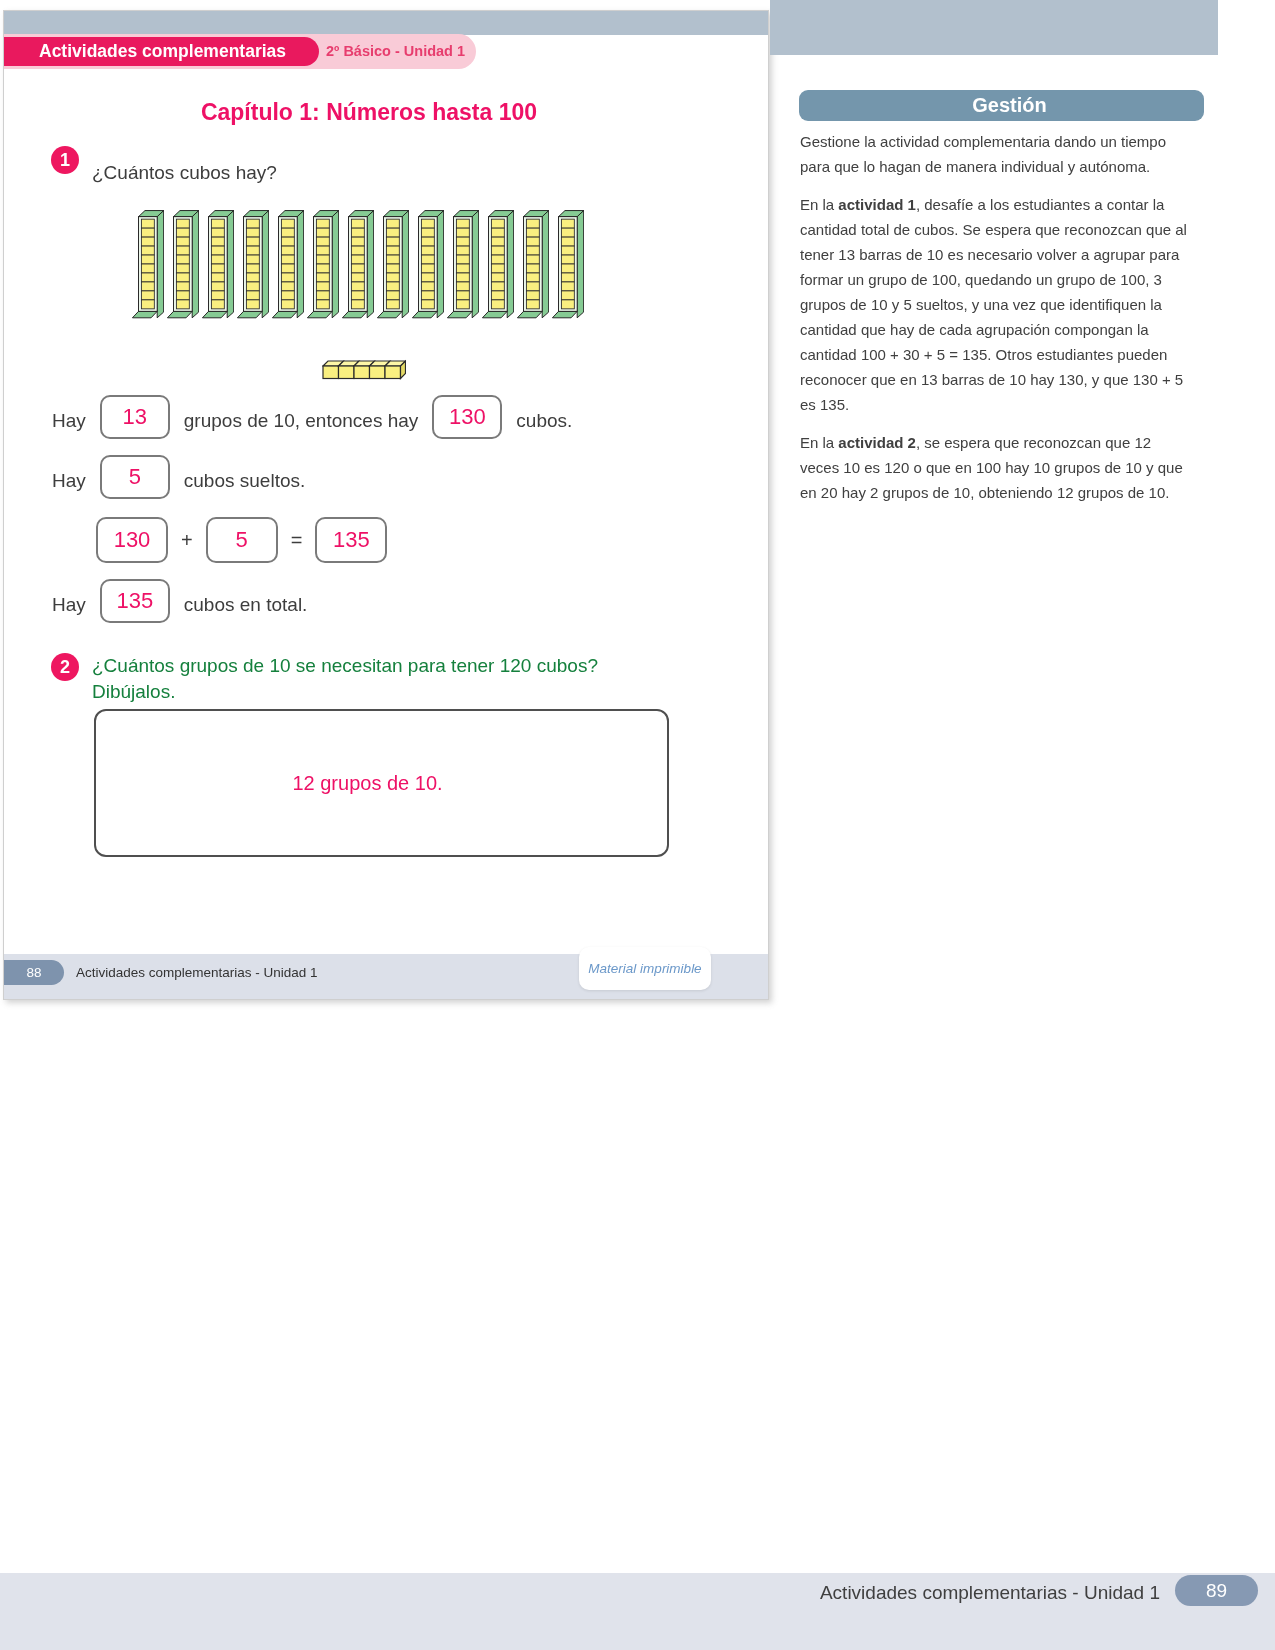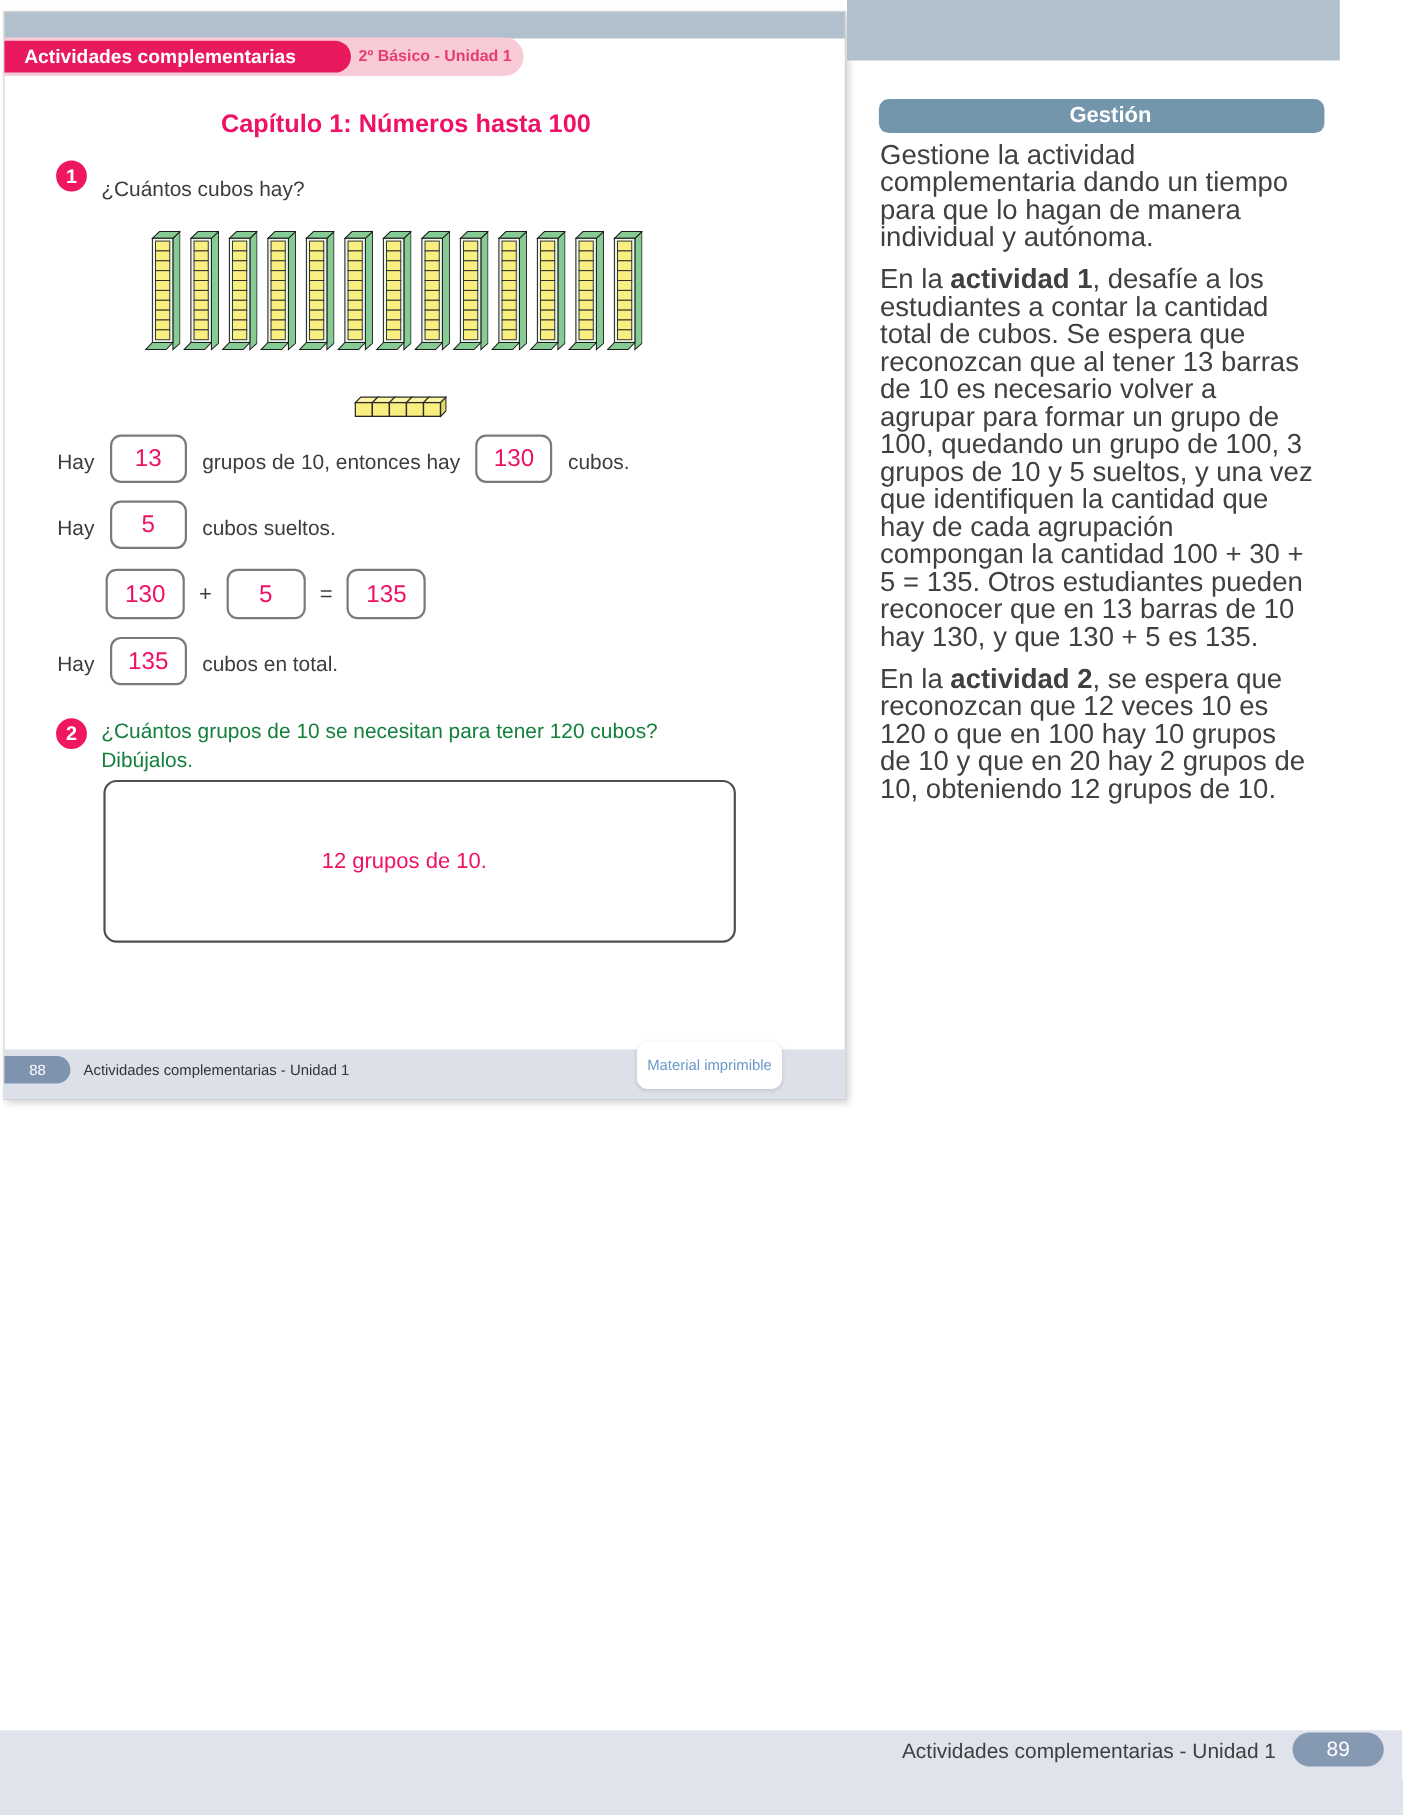--- a/index.html
+++ b/index.html
@@ -9,21 +9,21 @@
   
   .ws{position:absolute;left:3px;top:10px;width:764px;height:988px;background:#fff;
       border:1px solid #cfcfcf;box-shadow:3px 3px 6px rgba(110,110,110,.3);}
   .ws-topband{position:absolute;left:0;top:0;width:100%;height:24px;background:#b2c0cd;}
   .ribbon-light{position:absolute;left:0;top:23px;width:472px;height:35px;background:#f9cbd7;
       border-radius:0 18px 18px 0;}
   .ribbon-light span{position:absolute;left:322px;top:0;line-height:35px;color:#e73d6e;
       font-weight:bold;font-size:14.5px;white-space:nowrap;}
   .ribbon-dark{position:absolute;left:0;top:26px;width:315px;height:29px;background:#e9195e;
       border-radius:0 15px 15px 0;color:#fff;font-weight:bold;font-size:17.5px;line-height:29px;
-      padding-left:18px;box-sizing:border-box;white-space:nowrap;}
+      padding-left:35px;box-sizing:border-box;white-space:nowrap;}
   .chapter{position:absolute;left:0;top:88px;width:730px;margin:0;text-align:center;
       color:#ee1166;font-size:23px;font-weight:bold;}
   .act{position:absolute;left:47px;display:flex;gap:13px;align-items:flex-start;}
   .act1{top:135px;} .act2{top:642px;}
   .num-badge{width:28px;height:28px;border-radius:50%;background:#ee1760;color:#fff;flex:none;
       font-weight:bold;font-size:18px;display:flex;align-items:center;justify-content:center;}
   .q{font-size:19px;color:#3d3d3d;margin-top:16px;}
   .q2 div{font-size:19px;color:#15803d;line-height:26px;}
   .bars{position:absolute;left:127px;top:178px;display:flex;gap:2px;}
   .cubes{position:absolute;left:318px;top:348px;}
@@ -42,28 +42,28 @@
   .draw-box{position:absolute;left:90px;top:698px;width:575px;height:148px;border:2px solid #4f4f4f;
       border-radius:12px;display:flex;align-items:center;justify-content:center;box-sizing:border-box;}
   .draw-ans{color:#ee1166;font-size:20px;transform:translateX(-14px);}
 
   .ws-footer{position:absolute;left:0;bottom:0;width:100%;height:45px;background:#dce0e9;}
   .ws-pg{position:absolute;left:0;top:6px;width:60px;height:25px;background:#7e93ad;color:#fff;
       border-radius:0 13px 13px 0;display:flex;align-items:center;justify-content:center;font-size:13.5px;}
   .ws-fl{position:absolute;left:72px;top:6px;line-height:25px;font-size:13.5px;color:#333;}
   .material{position:absolute;right:57px;top:-7px;width:132px;height:43px;background:#fff;
       border-radius:10px;display:flex;align-items:center;justify-content:center;color:#6b98c9;
-      font-size:13.5px;box-shadow:0 1px 3px rgba(0,0,0,.1);}
+      font-size:13.5px;box-shadow:0 1px 3px rgba(0,0,0,.1);font-style:italic;}
 
   
   .side-topband{position:absolute;left:770px;top:0;width:448px;height:55px;background:#b2c0cd;}
   .gestion-h{position:absolute;left:799px;top:90px;width:389px;height:31px;background:#7496ac;
       border-radius:9px;color:#fff;font-weight:bold;font-size:20px;display:flex;
       align-items:center;justify-content:center;padding-left:16px;}
-  .gestion-body{position:absolute;left:800px;top:129px;width:394px;font-size:25px;
+  .gestion-body{position:absolute;left:800px;top:129px;width:394px;font-size:15px;
       line-height:25px;color:#404040;}
   .gestion-body p{margin:0 0 13px 0;}
 
   
   .pfooter{position:absolute;left:0;top:1573px;width:1275px;height:77px;background:#e0e3eb;}
   .pf-label{position:absolute;right:115px;top:9px;font-size:19px;color:#3f3f3f;}
   .pf-badge{position:absolute;left:1175px;top:2px;width:83px;height:31px;background:#8699b3;
       border-radius:16px;color:#fff;font-size:19px;display:flex;align-items:center;justify-content:center;}
 </style>
 </head>

